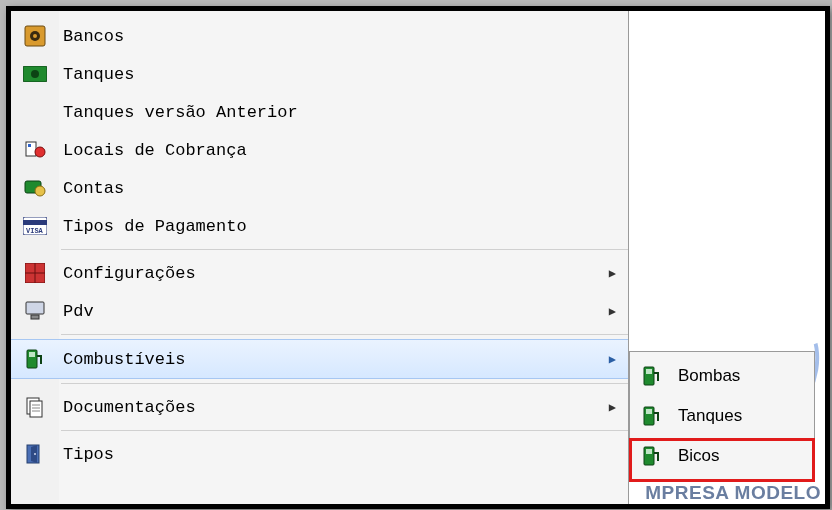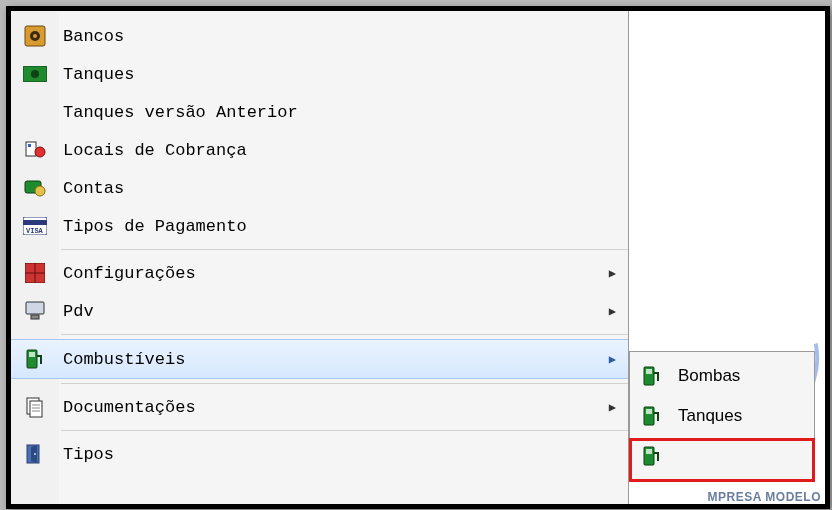--- a/index.html
+++ b/index.html
@@ -28,21 +28,21 @@
     border: 5px solid #000;
     box-shadow: 3px 3px 8px rgba(0,0,0,0.4);
     overflow: hidden;
   }
   .bg-text {
     position: absolute;
     right: 4px;
     bottom: 0px;
     color: #6a7ea0;
     font-weight: 600;
-    font-size: 12px;
+    font-size: 19px;
     letter-spacing: 0.5px;
     white-space: nowrap;
   }
   .bg-swoosh {
     position: absolute;
     right: 10px;
     top: 300px;
     width: 80px;
     height: 120px;
     border: 4px solid #4b7fd6;
@@ -299,19 +299,20 @@
         <span class="label">Tanques</span>
       </div>
       <div class="sub-item">
         <span class="icon">
           <svg width="20" height="22">
               <rect x="2" y="2" width="10" height="18" rx="1" fill="#1f8a2e" stroke="#0c4214"></rect>
               <rect x="4" y="4" width="6" height="5" fill="#bfe6c6"></rect>
               <path d="M12 8 h4 v8" stroke="#0c4214" fill="none" stroke-width="2"></path>
             </svg>
         </span>
+        <span class="label">Bicos</span>
       </div>
     </div>
 
     <div class="red-box"></div>
 
   </div>
 </div>
 
 </body></html>

